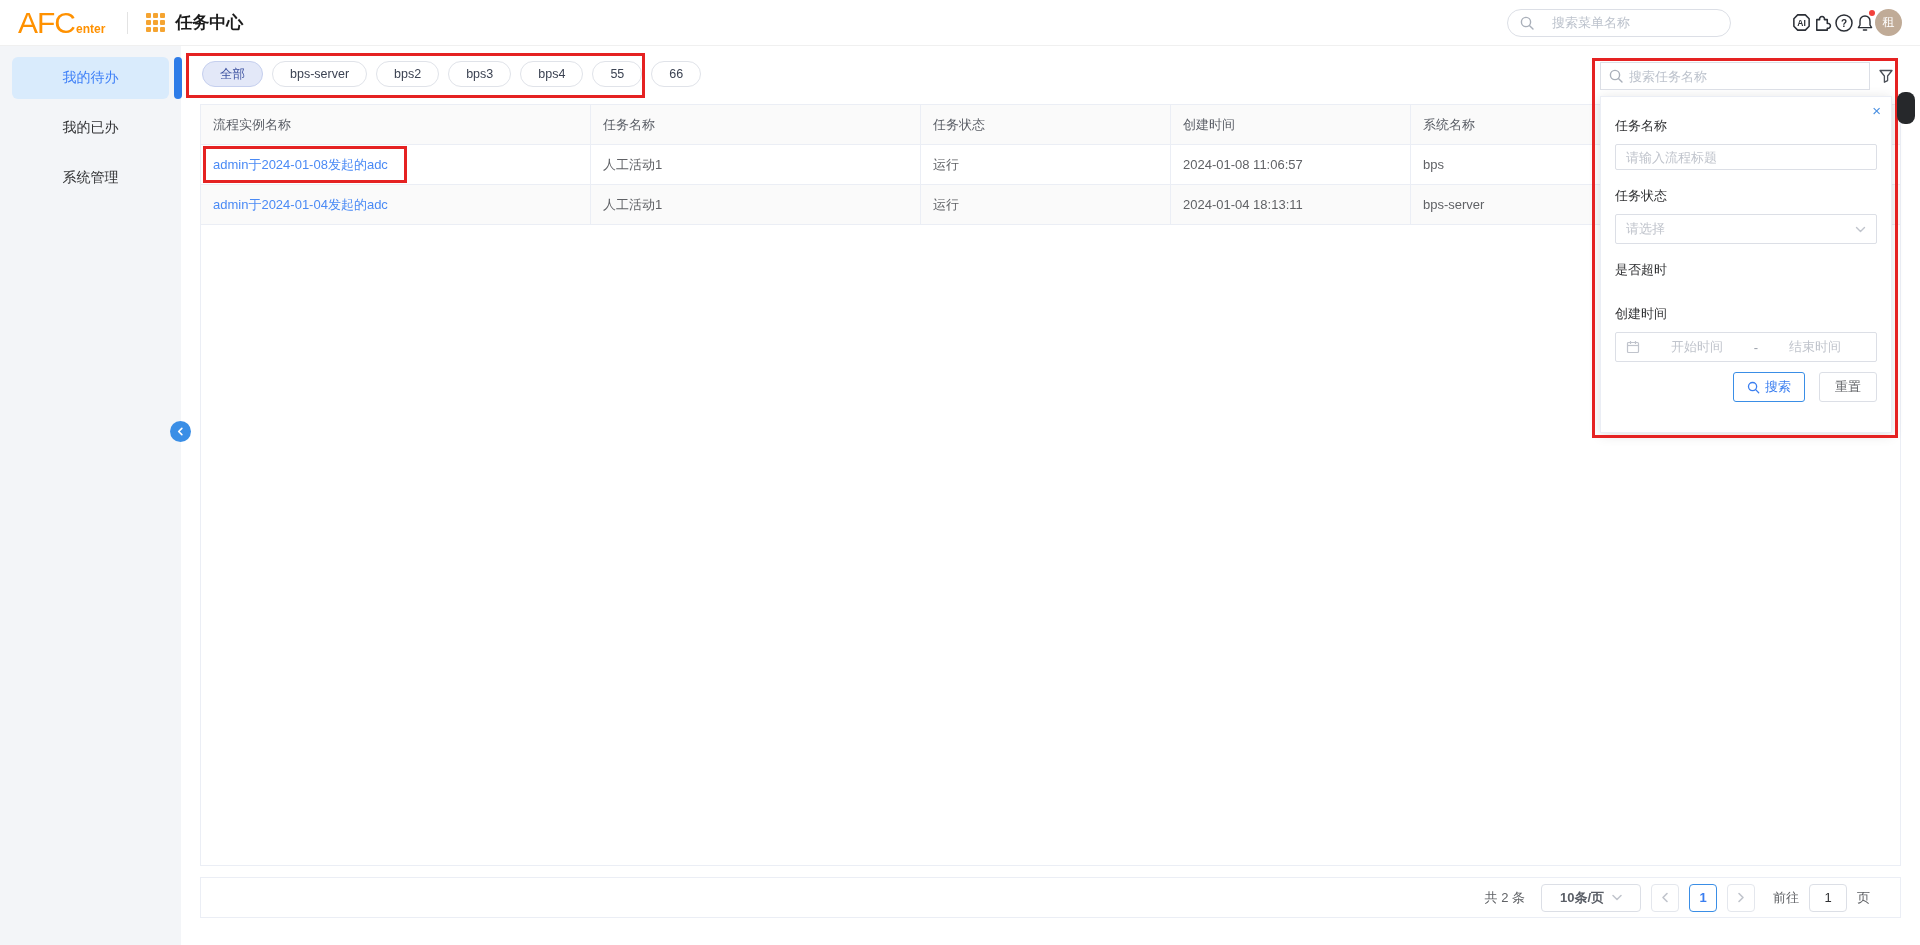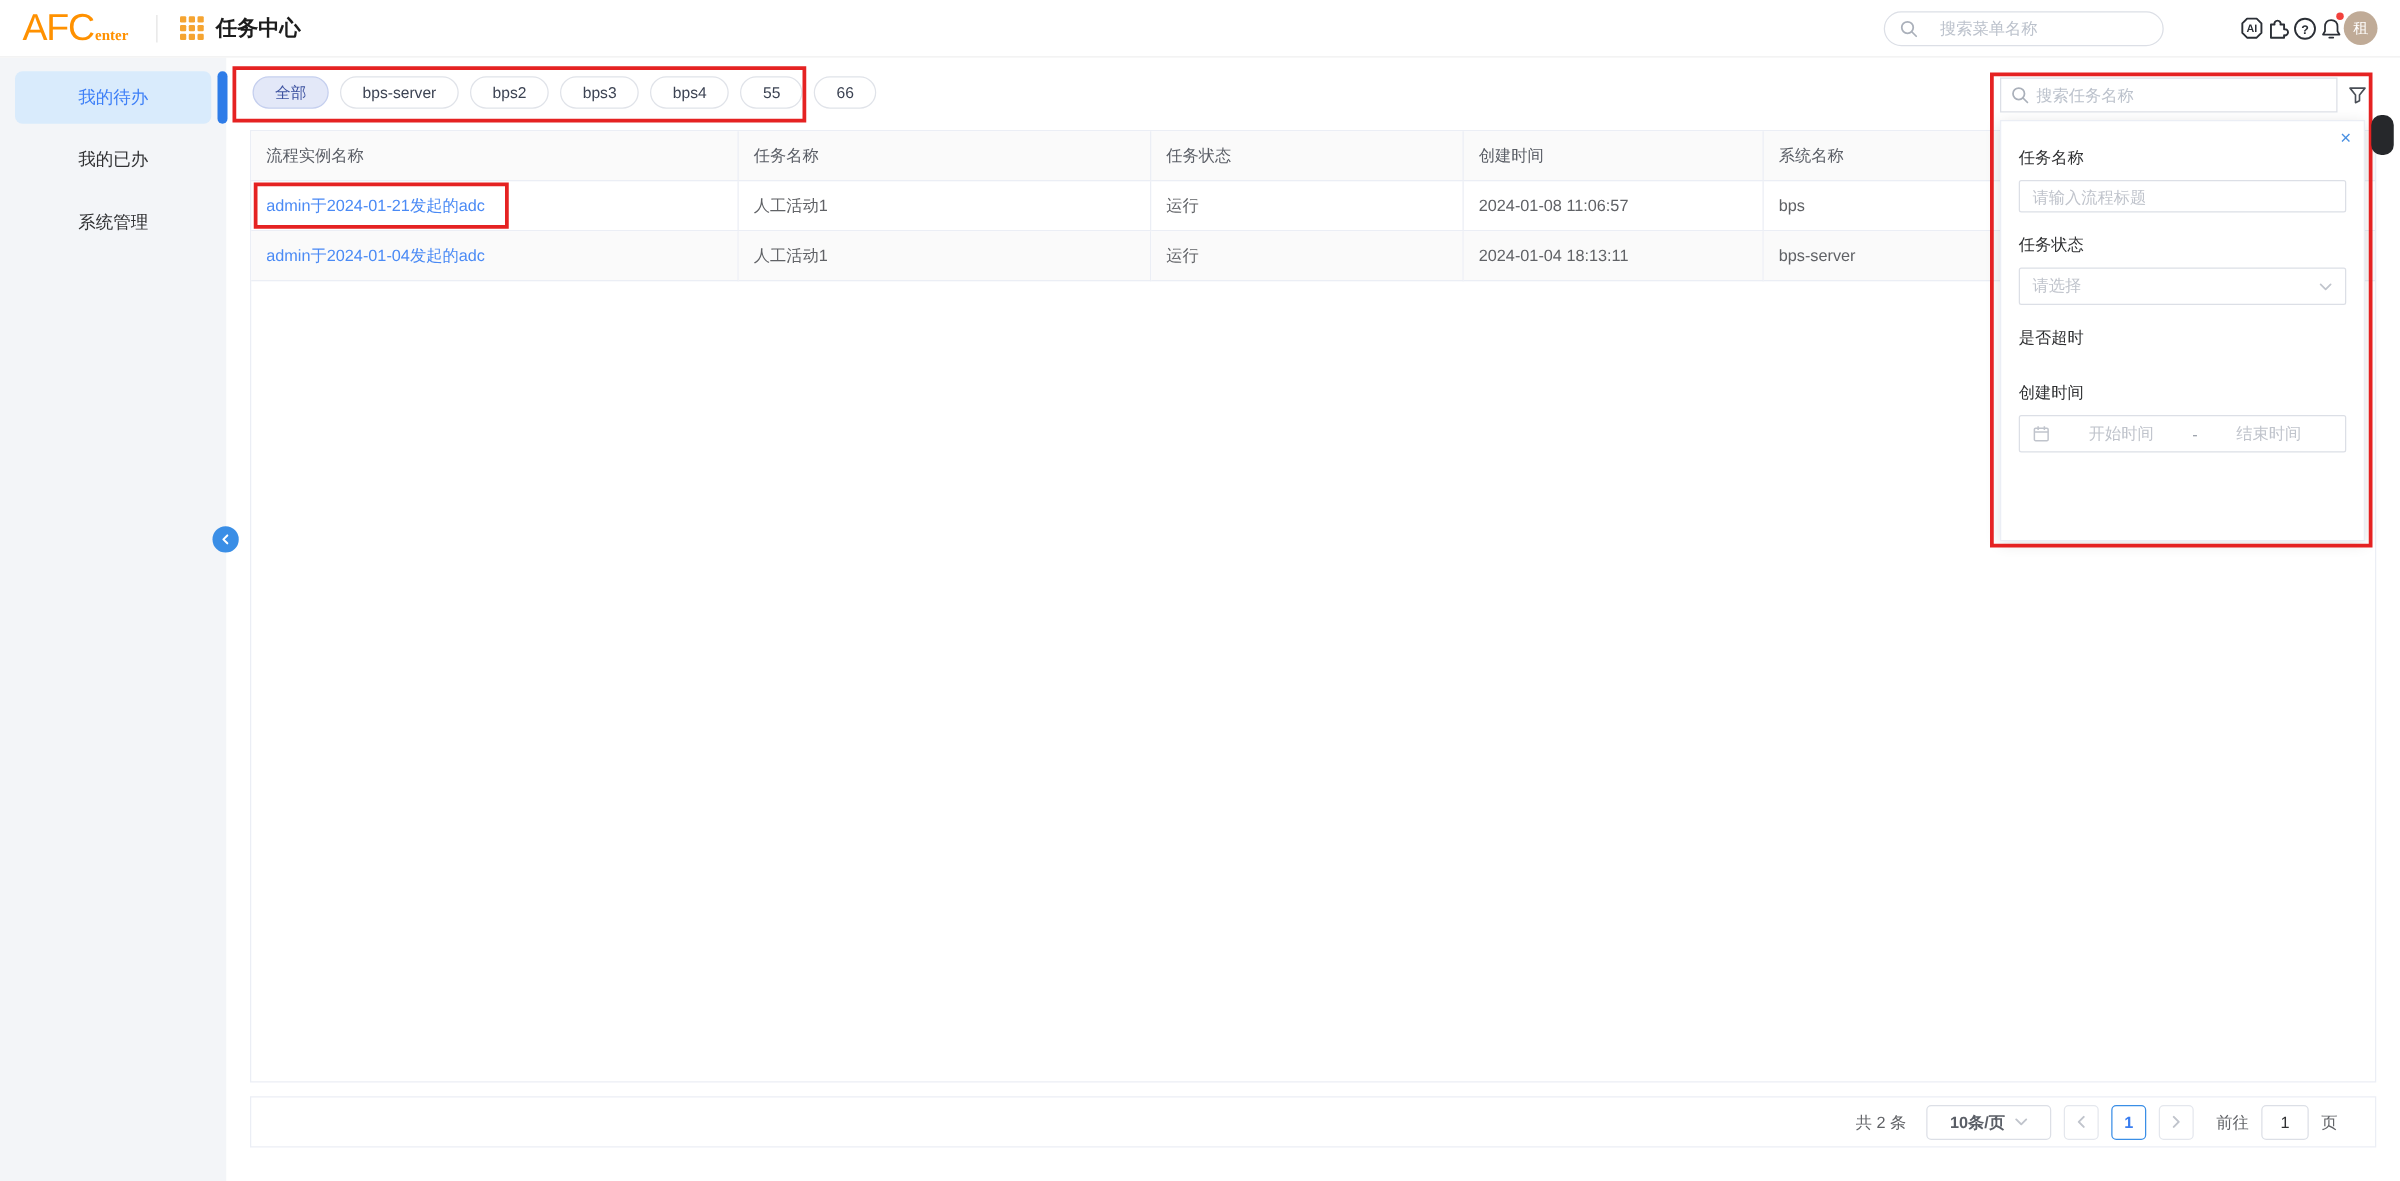--- a/index.html
+++ b/index.html
@@ -4,21 +4,21 @@
 <style>
   * { margin:0; padding:0; box-sizing:border-box; }
   html,body { width:1920px; height:945px; }
   body { font-family:"Liberation Sans", sans-serif; background:#fff; position:relative; overflow:hidden; color:#606266; }
 
   
   .topbar { position:absolute; top:0; left:0; width:1920px; height:46px; background:#fff;
             border-bottom:1px solid #f0f0f0; display:flex; align-items:center; padding:0 18px; z-index:20; }
   .logo-wrap { display:flex; align-items:baseline; }
   .logo-main { color:#ff9100; font-size:30px; font-weight:400; letter-spacing:-1px; line-height:1; }
-  .logo-sub  { color:#ff9100; font-size:12px; font-weight:700; margin-left:1px;font-family:Liberation Serif, serif; }
+  .logo-sub  { color:#ff9100; font-size:12px; font-weight:700; margin-left:1px; }
   .top-divider { width:1px; height:22px; background:#e3e3e3; margin:0 18px 0 22px; }
   .grid-icon { display:grid; grid-template-columns:repeat(3,5px); grid-template-rows:repeat(3,5px); gap:2px; }
   .grid-icon i { background:#f5a431; border-radius:1px; }
   .app-title { font-size:17px; font-weight:700; color:#1c1c1c; margin-left:10px; }
   .top-spacer { flex:1; }
   .top-search { width:224px; height:28px; border:1px solid #dcdfe6; border-radius:15px;
                 display:flex; align-items:center; padding:0 12px; gap:18px; margin-right:60px; }
   .top-search input { border:none; outline:none; flex:1; font-size:13px; color:#606266; background:transparent; }
   .top-search input::placeholder { color:#bcc2cc; }
   .top-icons { display:flex; align-items:center; }
@@ -189,21 +189,21 @@
 
 <div class="table-wrap">
   <div class="trow thead">
     <div class="cell c1">流程实例名称</div>
     <div class="cell c2">任务名称</div>
     <div class="cell c3">任务状态</div>
     <div class="cell c4">创建时间</div>
     <div class="cell last">系统名称</div>
   </div>
   <div class="trow">
-    <div class="cell c1"><a class="proc-link">admin于2024-01-21发起的adc</a></div>
+    <div class="cell c1"><a class="proc-link">admin于2024-01-08发起的adc</a></div>
     <div class="cell c2">人工活动1</div>
     <div class="cell c3">运行</div>
     <div class="cell c4">2024-01-08 11:06:57</div>
     <div class="cell last">bps</div>
   </div>
   <div class="trow stripe">
     <div class="cell c1"><a class="proc-link">admin于2024-01-04发起的adc</a></div>
     <div class="cell c2">人工活动1</div>
     <div class="cell c3">运行</div>
     <div class="cell c4">2024-01-04 18:13:11</div>
@@ -277,18 +277,30 @@
         <rect x="1.5" y="2.5" width="11" height="10" rx="1" fill="none" stroke="#c0c4cc" stroke-width="1.2"></rect>
         <line x1="4.5" y1="1" x2="4.5" y2="4" stroke="#c0c4cc" stroke-width="1.2"></line>
         <line x1="9.5" y1="1" x2="9.5" y2="4" stroke="#c0c4cc" stroke-width="1.2"></line>
         <line x1="1.5" y1="5.5" x2="12.5" y2="5.5" stroke="#c0c4cc" stroke-width="1.2"></line>
       </svg>
     <span>开始时间</span>
     <em style="font-style:normal;color:#9aa0aa;">-</em>
     <span>结束时间</span>
   </div>
 
+  <div class="fbtns">
+    <div class="btn-search">
+      <svg width="13" height="13" viewBox="0 0 14 14">
+          <circle cx="6" cy="6" r="4.4" fill="none" stroke="#3a7ef0" stroke-width="1.4"></circle>
+          <line x1="9.3" y1="9.3" x2="12.6" y2="12.6" stroke="#3a7ef0" stroke-width="1.4" stroke-linecap="round"></line>
+        </svg>
+      <span>搜索</span>
+    </div>
+    <div class="btn-reset">
+      <span>重置</span>
+    </div>
+  </div>
 </div>
 
 <div class="anno anno-tabs"></div>
 <div class="anno anno-row"></div>
 <div class="anno anno-panel"></div>
 <div class="scroll-thumb"></div>
 
 </body></html>

